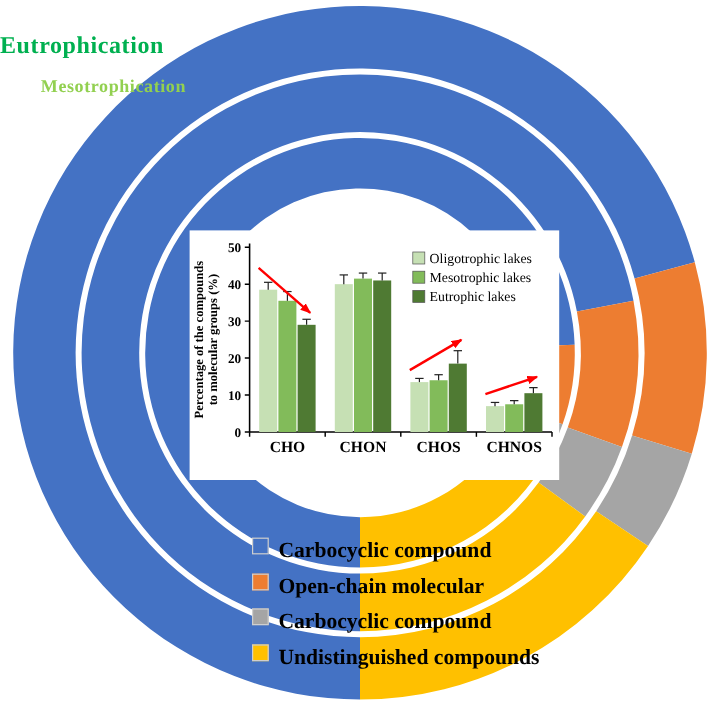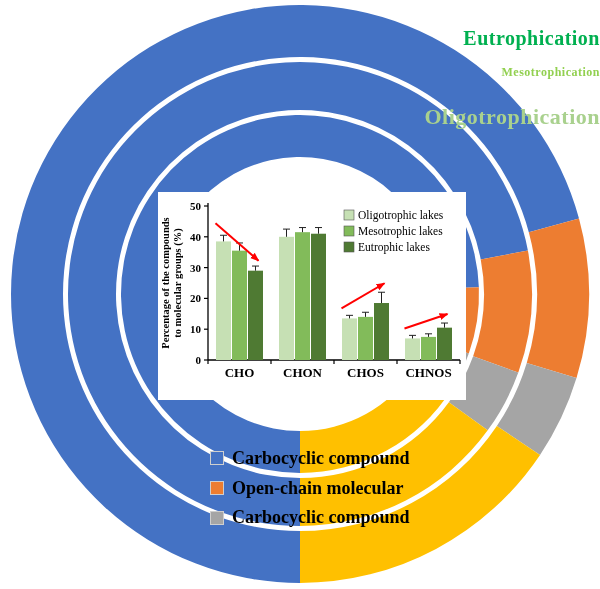--- a/index.html
+++ b/index.html
@@ -2,33 +2,33 @@
 <html><head>
 <meta charset="utf-8">
 <style>
   html,body{margin:0;padding:0;background:#ffffff;}
   .figure{
     position:relative;width:600px;height:589px;background:#ffffff;
     font-family:"Liberation Serif",serif;overflow:hidden;
   }
   .figure svg{position:absolute;left:0;top:0;}
   .ring-label{
-    position:absolute;left:0;right:0;text-align:right;
+    position:absolute;left:0;right:0;text-align:left;
     font-weight:bold;letter-spacing:0.5px;
   }
   #label-eutro{top:27px;font-size:20px;}
-  #label-meso{top:65px;font-size:12px;}
+  #label-meso{top:65px;font-size:15px;padding-left:34px;}
   #label-oligo{top:104px;font-size:22px;}
   .inset{
     position:absolute;left:158px;top:192px;width:308px;height:208px;
     background:#ffffff;
   }
   .inset svg{position:static;}
   .legend{position:absolute;left:182px;top:448px;}
-  .legend-item{display:flex;align-items:center;margin-bottom:9px;padding-left:28px;}
+  .legend-item{display:flex;align-items:flex-start;margin-bottom:9px;padding-left:28px;}
   .legend-swatch{
     width:14px;height:14px;margin-right:8px;flex:none;
     border:1px solid #cfcfcf;box-sizing:border-box;
   }
   .legend-label{font-size:18px;font-weight:bold;color:#000;line-height:1.15;}
 </style>
 </head>
 <body>
 
 <div class="figure">
@@ -43,21 +43,20 @@
       <path d="M518.28 372.59 A232 232 0 0 1 487.69 430.37 L448.86 402.15 A184 184 0 0 0 473.12 356.33 Z" fill="#A5A5A5"></path>
       <path d="M487.69 430.37 A232 232 0 0 1 300.00 526.00 L300.00 478.00 A184 184 0 0 0 448.86 402.15 Z" fill="#FFC000"></path>
       <path d="M300.00 473.00 A179 179 0 1 1 478.87 287.25 L436.90 288.84 A137 137 0 1 0 300.00 431.00 Z" fill="#4472C4"></path>
       <path d="M478.87 287.25 A179 179 0 0 1 468.80 353.57 L429.19 339.60 A137 137 0 0 0 436.90 288.84 Z" fill="#ED7D31"></path>
       <path d="M468.80 353.57 A179 179 0 0 1 451.13 389.91 L415.67 367.41 A137 137 0 0 0 429.19 339.60 Z" fill="#A5A5A5"></path>
       <path d="M451.13 389.91 A179 179 0 0 1 300.00 473.00 L300.00 431.00 A137 137 0 0 0 415.67 367.41 Z" fill="#FFC000"></path>
     </svg>
 
   <div class="ring-label" id="label-eutro" style="color: rgb(0, 176, 80);">Eutrophication</div>
   <div class="ring-label" id="label-meso" style="color: rgb(146, 208, 80);">Mesotrophication</div>
-  <div class="ring-label" id="label-oligo" style="color: rgb(169, 209, 142);">Oligotrophication</div>
 
   <div class="inset">
     <svg id="bar-svg" width="308" height="208" viewBox="0 0 308 208">
         <defs>
           <marker id="arrowRed" markerWidth="10" markerHeight="8" refX="8" refY="3.5" orient="auto" markerUnits="userSpaceOnUse">
             <path d="M0 0 L9 3.5 L0 7 Z" fill="#FF0000"></path>
           </marker>
         </defs>
         <line x1="50" y1="11" x2="50" y2="168" stroke="#000" stroke-width="1.3"></line>
         <line x1="50" y1="168" x2="302" y2="168" stroke="#000" stroke-width="1.3"></line>
@@ -138,15 +137,19 @@
         <span class="legend-label">Carbocyclic compound</span>
       </div>
       <div class="legend-item">
         <span class="legend-swatch" style="background: rgb(237, 125, 49);"></span>
         <span class="legend-label">Open-chain molecular</span>
       </div>
       <div class="legend-item">
         <span class="legend-swatch" style="background: rgb(165, 165, 165);"></span>
         <span class="legend-label">Carbocyclic compound</span>
       </div>
+      <div class="legend-item">
+        <span class="legend-swatch" style="background: rgb(255, 192, 0);"></span>
+        <span class="legend-label">Undistinguished compounds</span>
+      </div>
     </div>
 
 </div>
 
 </body></html>

